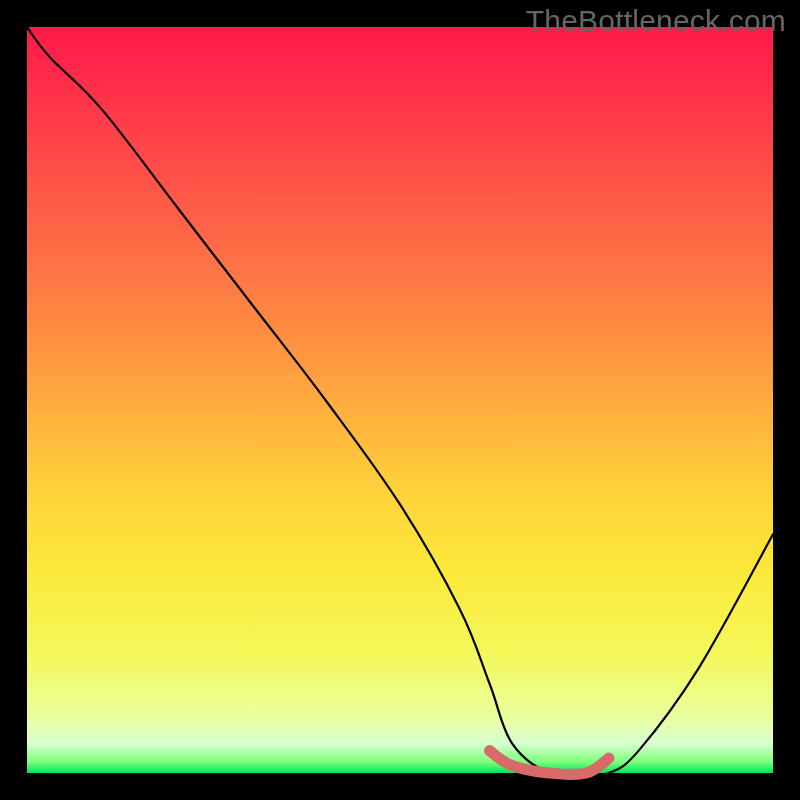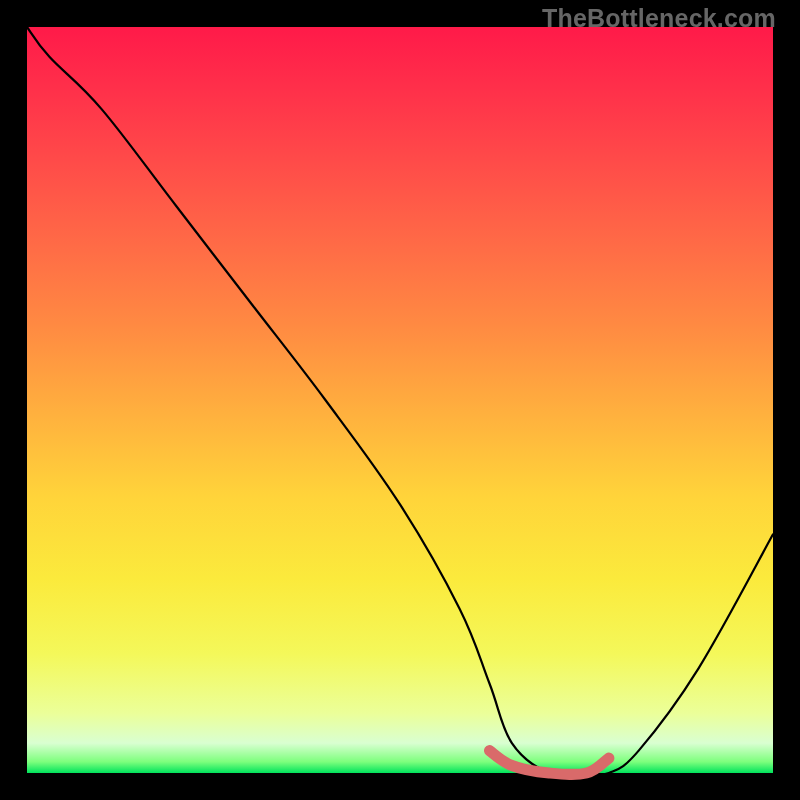--- a/index.html
+++ b/index.html
@@ -13,24 +13,24 @@
   }
   .container {
     position: relative;
     width: 800px;
     height: 800px;
     background: #000;
   }
   .watermark {
     position: absolute;
     top: 4px;
-    right: 24px;
+    right: 14px;
     color: #666;
-    font-size: 25px;
-    font-weight: bold;
+    font-size: 30px;
+    font-weight: normal;
     z-index: 10;
     letter-spacing: 0.2px;
   }
   .plot {
     position: absolute;
     left: 27px;
     top: 27px;
     width: 746px;
     height: 746px;
     background: linear-gradient(to bottom,

